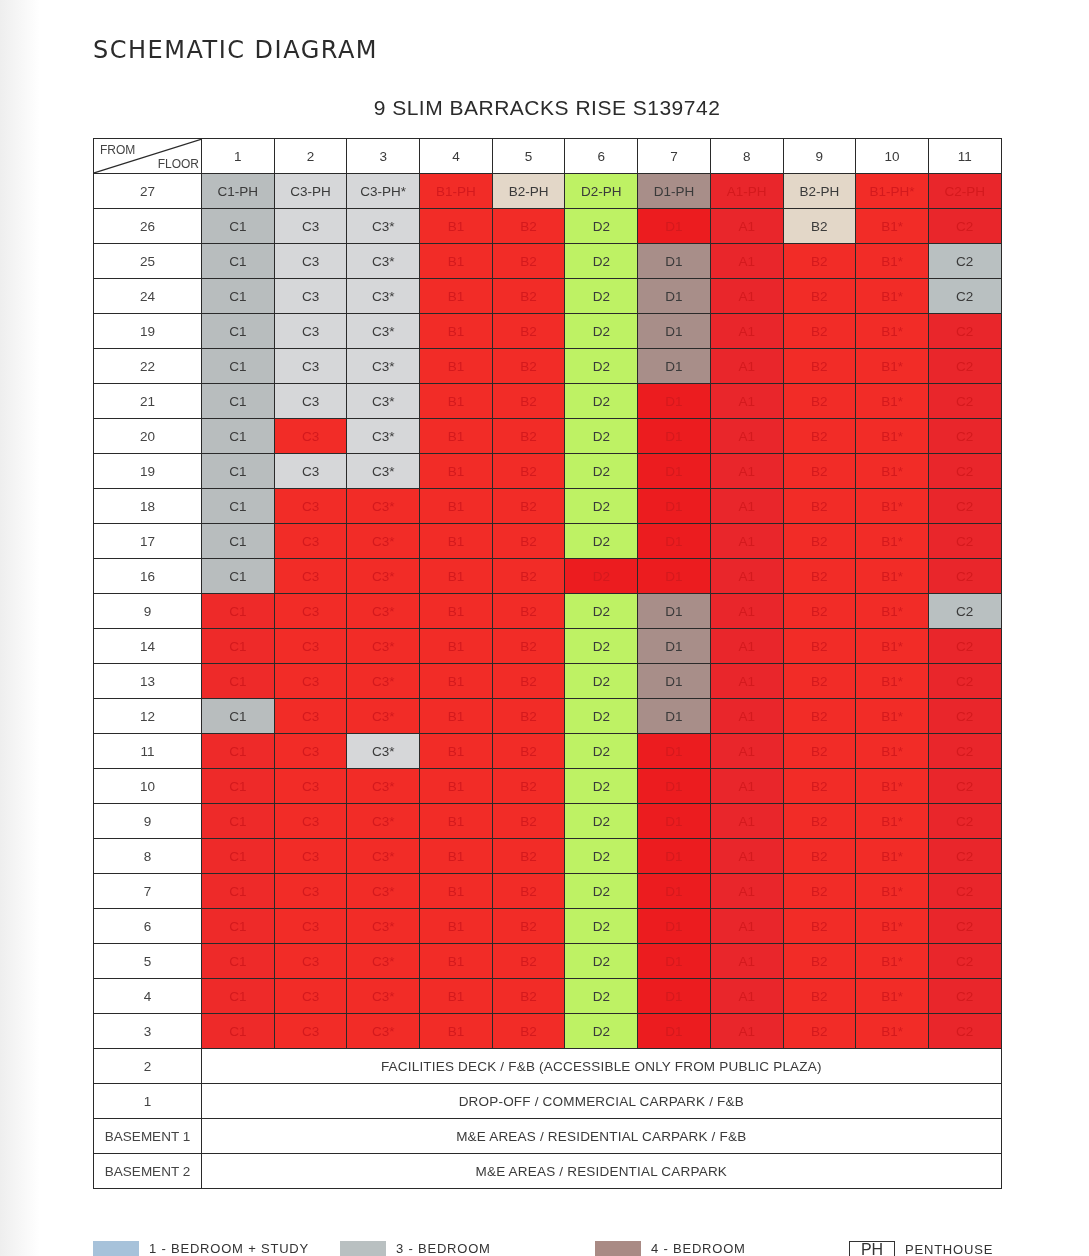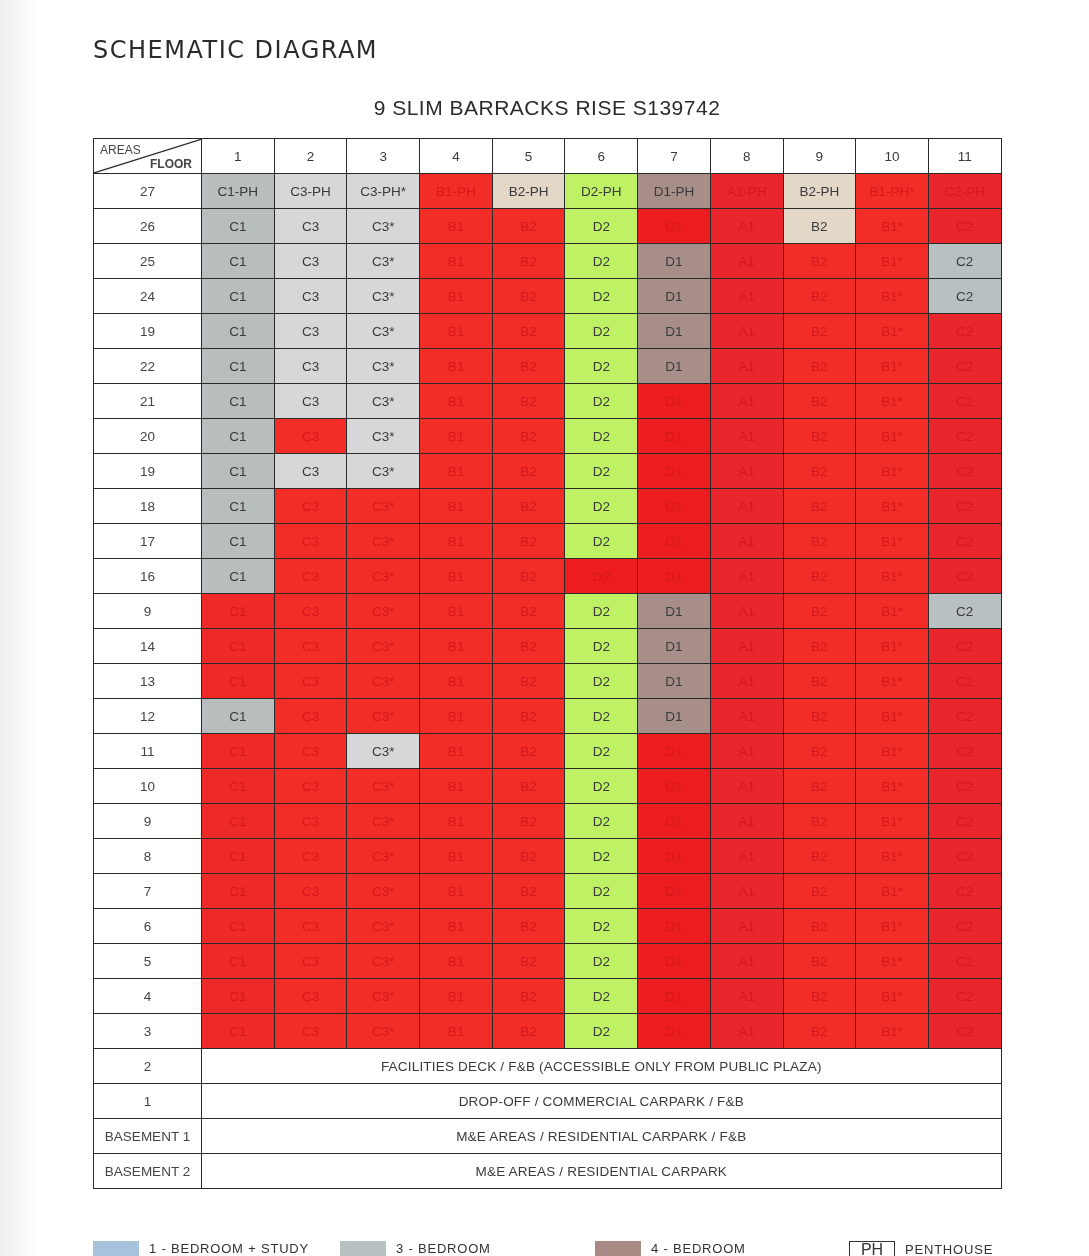--- a/index.html
+++ b/index.html
@@ -35,21 +35,21 @@
     text-align: center;
     font-size: 13.5px;
     color: #3a3a3a;
     font-family: "Liberation Sans", sans-serif;
     transform: scaleX(1);
   }
   table.grid td.floor { background: #fff; width: 108px; color: #444; }
   table.grid td.unitcol { width: 72px; background: #fff; }
   .hdr-corner { position: relative; height: 34px; overflow: hidden; }
   .hdr-corner .u { position: absolute; left: 6px; top: 4px; font-size: 12px; color: #444; }
-  .hdr-corner .f { position: absolute; right: 9px; bottom: 2px; font-size: 12px; color: #444; font-weight: bold; }
+  .hdr-corner .f { position: absolute; right: 2px; bottom: 2px; font-size: 12px; color: #444; }
   .hdr-corner svg { position: absolute; left: 0; top: 0; }
   td.sold { background: #ee2a29; color: #d4191d !important; }
   td.sold.s2 { background: #f22c27; }
   td.sold.s3 { background: #e9262b; }
   td.sold.s4 { background: #ec1c1f; }
   td.t-C1 { background: #b8bdbe; }
   td.t-C3 { background: #d6d7d9; }
   td.t-C2 { background: #b9c0c1; }
   td.t-B2 { background: #e3d7c8; }
   td.t-D2 { background: #bef264; }
@@ -83,21 +83,21 @@
     <col style="width:108px">
     <col span="11" style="width:72.7px">
   </colgroup>
   <tbody id="grid-body">
     <tr>
       <td class="floor">
         <div class="hdr-corner">
           <svg width="108" height="34">
             <line x1="0" y1="34" x2="108" y2="0" stroke="#2a2a2a" stroke-width="1.2"></line>
           </svg>
-          <span class="u">AREAS</span>
+          <span class="u">FROM</span>
           <span class="f">FLOOR</span>
         </div>
       </td>
       <td class="unitcol">1</td>
       <td class="unitcol">2</td>
       <td class="unitcol">3</td>
       <td class="unitcol">4</td>
       <td class="unitcol">5</td>
       <td class="unitcol">6</td>
       <td class="unitcol">7</td>

